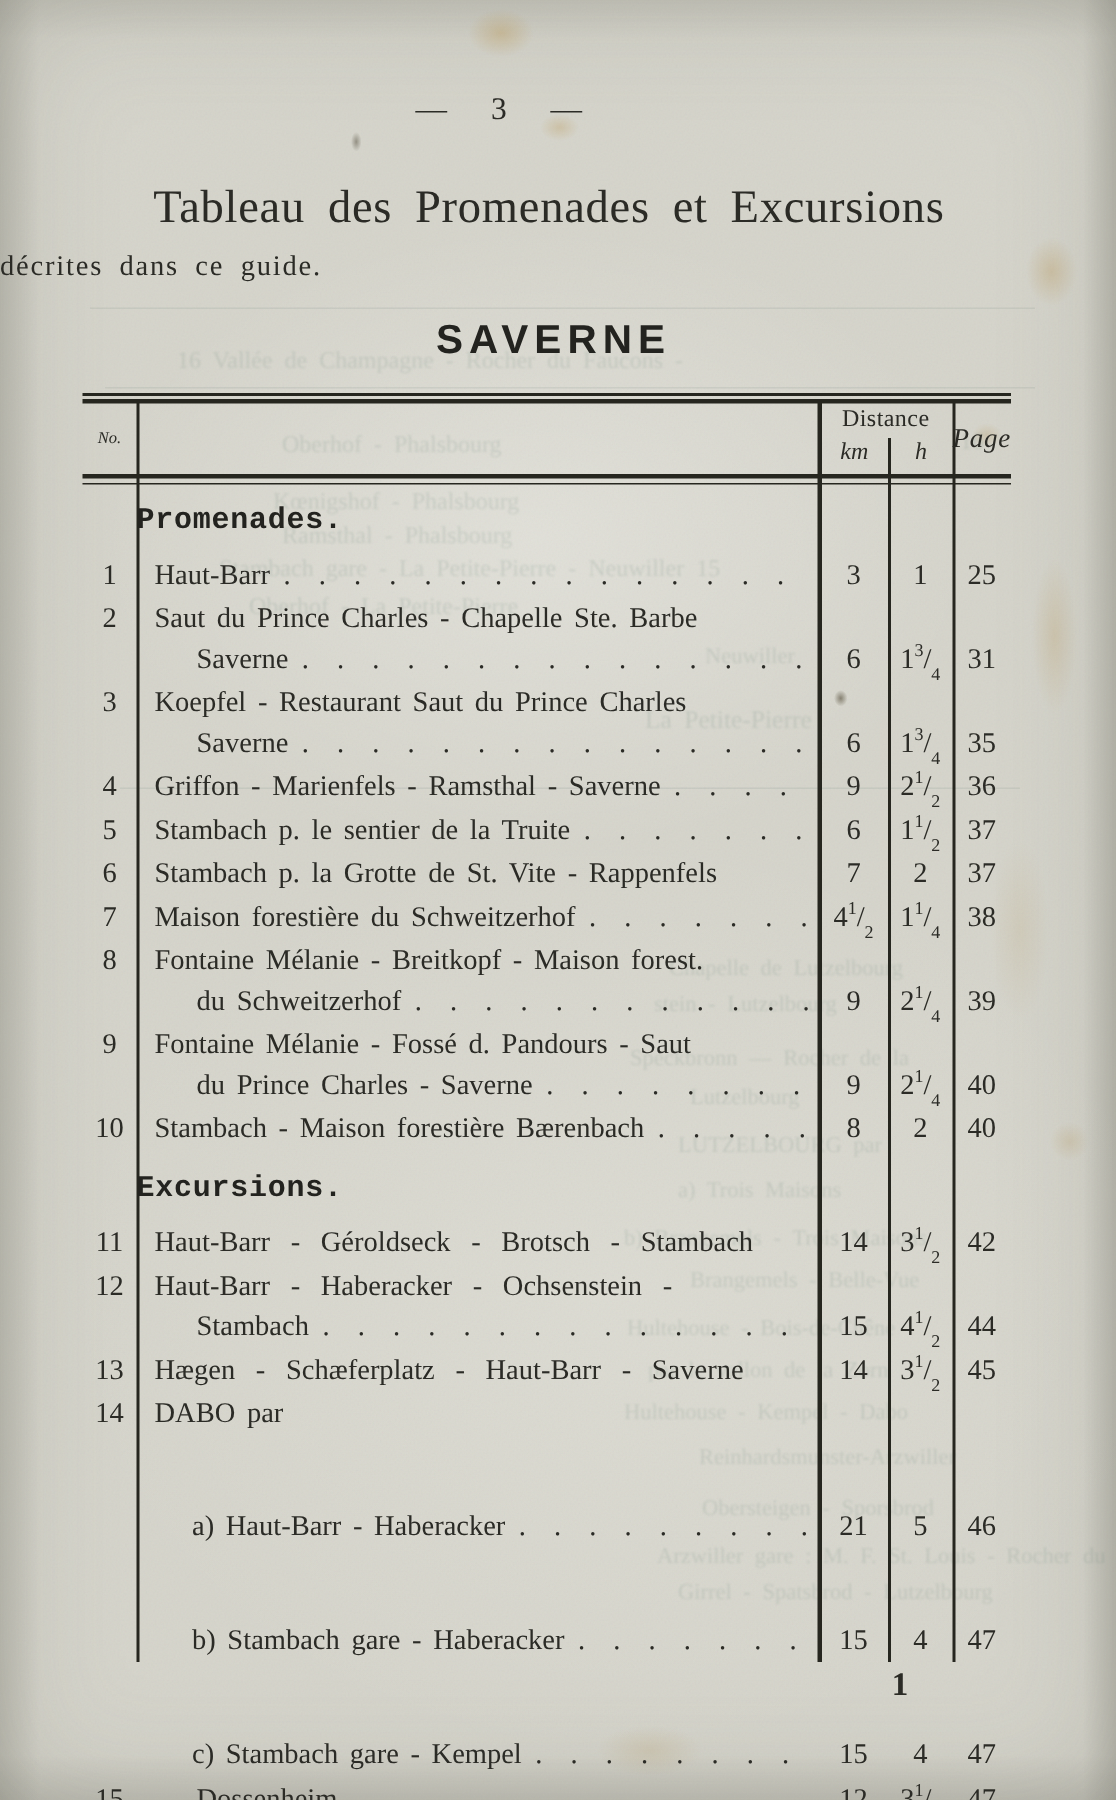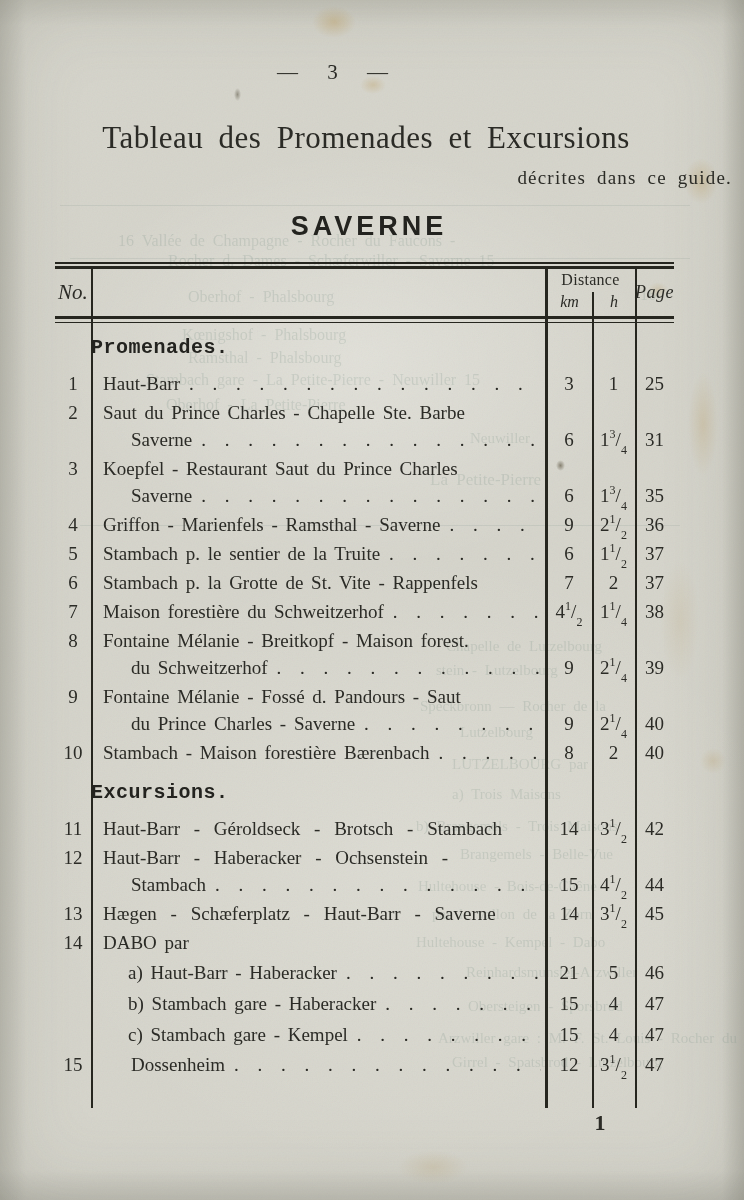--- a/index.html
+++ b/index.html
@@ -14,54 +14,54 @@
       linear-gradient(0deg, rgba(105,105,94,0.18) 0px, rgba(105,105,94,0.0) 30px),
       linear-gradient(180deg, rgba(120,120,108,0.14) 0px, rgba(120,120,108,0.0) 26px),
       #d6d5cc;
     box-shadow:inset 0 0 80px rgba(95,95,82,0.22);
   }
   
   .folio{position:absolute;top:60px;left:0;width:666px;text-align:center;
     font-size:21px;word-spacing:22px;letter-spacing:1px;}
   .title{position:absolute;top:120px;left:0;width:732px;text-align:center;
     font-size:31px;letter-spacing:0.5px;word-spacing:7px;}
-  .subtitle{position:absolute;top:167px;left:0;width:732px;text-align:right;
+  .subtitle{position:absolute;top:167px;left:0;width:732px;text-align:left;
     font-size:19px;letter-spacing:1.2px;word-spacing:5px;}
   .section-title{position:absolute;top:211px;left:0;width:738px;text-align:center;
     font-family:"Liberation Sans",sans-serif;font-weight:bold;font-size:27px;letter-spacing:4px;color:#23231f;}
   
   .ptable{position:absolute;left:55px;top:262px;width:619px;height:850px;}
   .hrule{position:absolute;left:0;width:619px;background:#26261f;}
   .rule-top-a{top:0;height:1.5px;}
   .rule-top-b{top:4px;height:2.5px;}
   .rule-hd-a{top:54px;height:2.5px;}
   .rule-hd-b{top:59.5px;height:1px;}
   .vr{position:absolute;top:6px;height:840px;width:2px;background:#26261f;}
   .vr-no{left:36px;}
   .vr-desc{left:490px;width:2.5px;}
   .vr-hpage{left:580px;}
   .vr-kmh{position:absolute;left:537px;top:30px;height:816px;width:1.7px;background:#26261f;}
   
   .thead{position:absolute;top:6px;left:0;width:619px;height:48px;
     display:grid;grid-template-columns:36px 455px 89px 39px;}
-  .th-no{font-style:italic;font-size:21px;display:flex;align-items:center;justify-content:center;}
+  .th-no{font-style:italic;font-size:11px;display:flex;align-items:center;justify-content:center;}
   .th-dist{text-align:center;font-size:16px;}
   .dist-label{margin-top:3px;letter-spacing:0.3px;}
   .dist-sub{display:flex;font-style:italic;font-size:16px;margin-top:4px;}
   .dist-sub .km{width:47px;text-align:center;}
   .dist-sub .hh{width:42px;text-align:center;}
   .th-page{font-style:italic;font-size:18px;display:flex;align-items:center;justify-content:center;letter-spacing:0.5px;}
   
   .tbody{position:absolute;top:62px;left:0;width:619px;}
   .row{display:grid;grid-template-columns:36px 455px 46px 43px 39px;
     font-size:19px;line-height:27px;padding:1px 0;}
   .row.sub{padding:2px 0;}
   .num{text-align:center;align-self:start;}
   .desc{padding-left:12px;padding-right:5px;word-spacing:3px;}
-  .row.sub .desc{padding-left:37px;}
+  .row.sub .desc{padding-left:37px;margin-top:45px;}
   .line{display:flex;}
   .line .txt{white-space:nowrap;}
   .line.indent{padding-left:28px;}
   .line.spread{word-spacing:9px;}
   .leader{flex:1;overflow:hidden;white-space:nowrap;word-spacing:14px;padding-left:9px;color:#2b2b26;}
   .val{text-align:center;align-self:end;}
   .val sup{font-size:12px;line-height:0;position:relative;top:-1px;}
   .val sub{font-size:12px;line-height:0;position:relative;top:3px;}
   .head-row{display:grid;grid-template-columns:36px 455px 46px 43px 39px;}
   .section-heading{grid-column:2;text-align:left;font-family:Liberation Mono, monospace;
@@ -89,21 +89,20 @@
   .st10{left:660px;top:560px;width:40px;height:120px;background:radial-gradient(closest-side,rgba(180,152,94,0.14),rgba(180,152,94,0));}
   .noise{position:absolute;inset:0;opacity:0.055;pointer-events:none;mix-blend-mode:multiply;}
 </style>
 </head>
 <body>
 
 <div class="page">
 
   <div class="ghost-layer">
       <div class="ghost" style="left: 118px; top: 232px; font-size: 16px;">16  Vallée de Champagne - Rocher du Faucons -</div>
-      <div class="ghost" style="left: 168px; top: 252px; font-size: 16px;">Rocher d. Dames - Schæferwiller - Saverne    15</div>
       <div class="ghost" style="left: 188px; top: 288px; font-size: 16px;">Oberhof - Phalsbourg</div>
       <div class="ghost" style="left: 640px; top: 286px; font-size: 16px;">16</div>
       <div class="ghost" style="left: 182px; top: 326px; font-size: 16px;">Kœnigshof - Phalsbourg</div>
       <div class="ghost" style="left: 188px; top: 349px; font-size: 16px;">Ramsthal - Phalsbourg</div>
       <div class="ghost" style="left: 146px; top: 371px; font-size: 16px;">Stambach gare - La Petite-Pierre - Neuwiller    15</div>
       <div class="ghost" style="left: 166px; top: 396px; font-size: 16px;">Oberhof - La Petite-Pierre</div>
       <div class="ghost" style="left: 470px; top: 430px; font-size: 15px;">Neuwiller</div>
       <div class="ghost" style="left: 430px; top: 470px; font-size: 17px;">La Petite-Pierre</div>
       <div class="ghost" style="left: 446px; top: 638px; font-size: 15px;">Chapelle de Lutzelbourg</div>
       <div class="ghost" style="left: 436px; top: 662px; font-size: 15px;">stein - Lutzelbourg</div>

